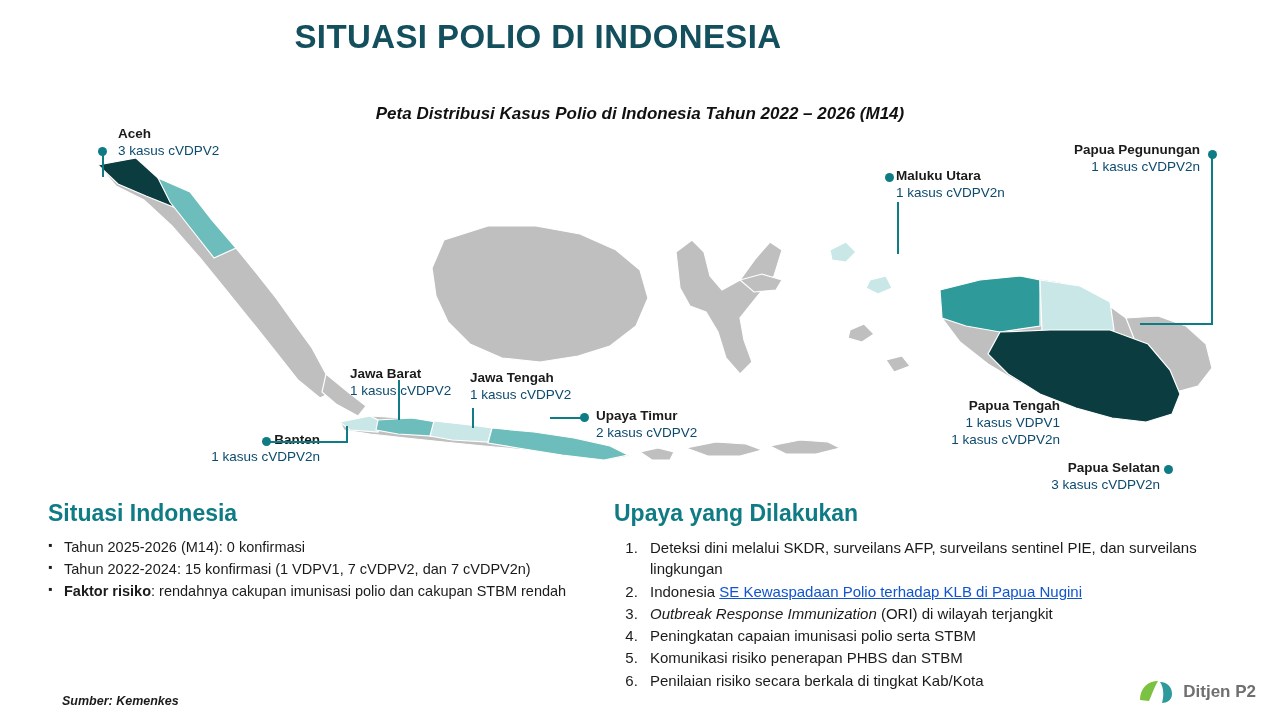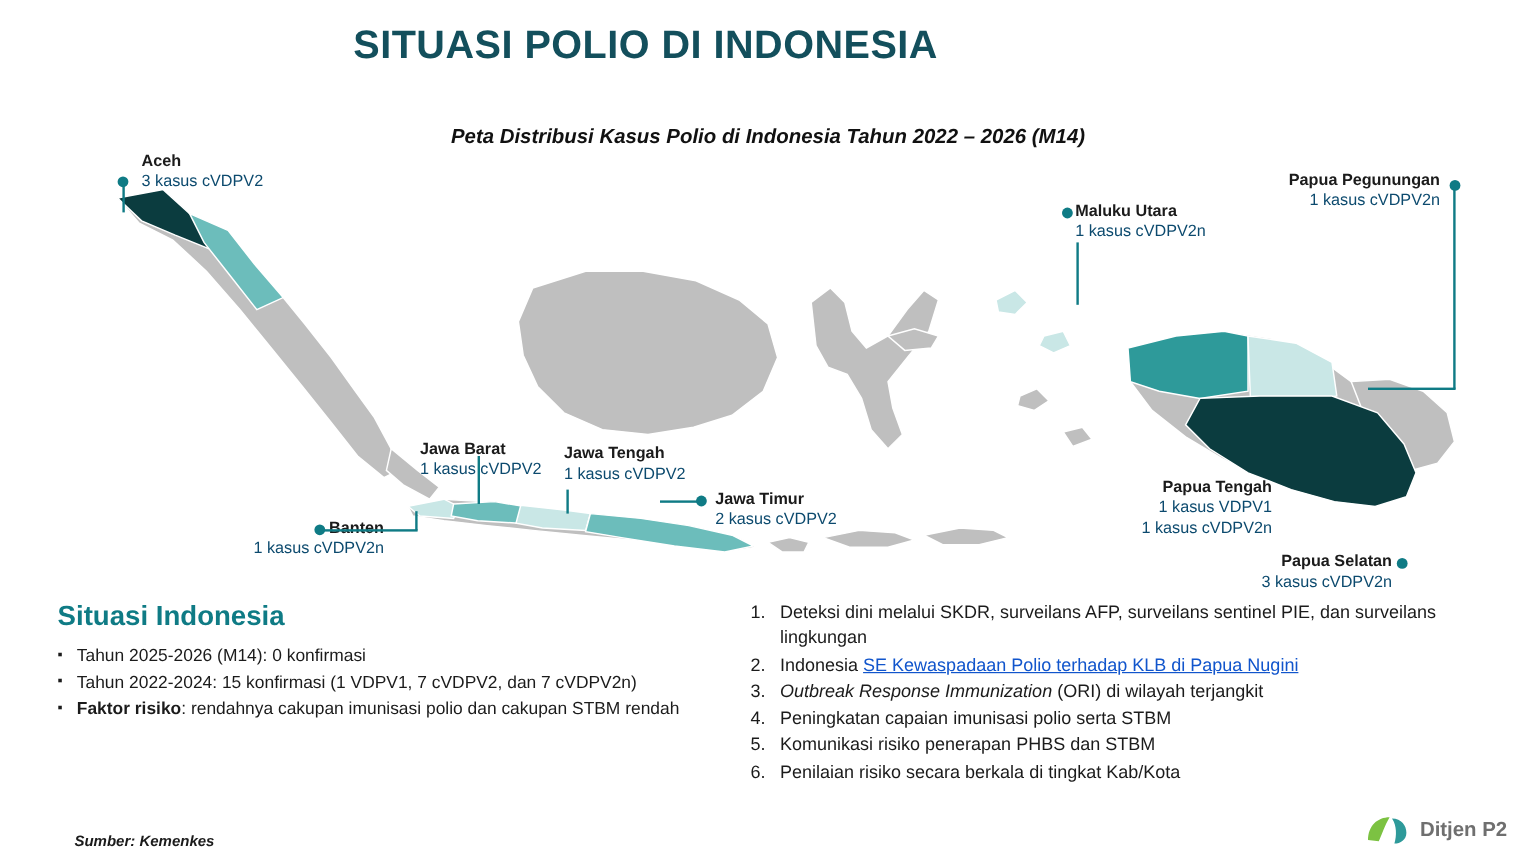--- a/index.html
+++ b/index.html
@@ -261,21 +261,21 @@
     </div>
     <div class="leader" style="left:358px; top:250px; width:1.6px; height:40px;"></div>
 
     <div class="callout" style="left:430px; top:240px;">
       <span class="c-name">Jawa Tengah</span>
       <span class="c-val">1 kasus cVDPV2</span>
     </div>
     <div class="leader" style="left:432px; top:278px; width:1.6px; height:20px;"></div>
 
     <div class="callout" style="left:556px; top:278px;">
-      <span class="c-name">Jawa Timur</span>
+      <span class="c-name">Upaya Timur</span>
       <span class="c-val">2 kasus cVDPV2</span>
     </div>
     <div class="dot" style="left:540px; top:283px;"></div>
     <div class="leader" style="left:510px; top:287px; width:32px; height:1.6px;"></div>
 
     <div class="callout right-align" style="left:100px; top:302px; width:180px;">
       <span class="c-name">Banten</span>
       <span class="c-val">1 kasus cVDPV2n</span>
     </div>
     <div class="dot" style="left:222px; top:307px;"></div>
@@ -299,20 +299,21 @@
   <div id="left-panel">
     <div class="panel-head">Situasi Indonesia</div>
     <ul class="bullet-list">
       <li>Tahun 2025-2026 (M14): 0 konfirmasi</li>
       <li>Tahun 2022-2024: 15 konfirmasi (1 VDPV1, 7 cVDPV2, dan 7 cVDPV2n)</li>
       <li><span class="b-bold">Faktor risiko</span><span>: rendahnya cakupan imunisasi polio dan cakupan STBM rendah</span></li>
     </ul>
   </div>
 
   <div id="right-panel">
+    <div class="panel-head">Upaya yang Dilakukan</div>
     <ol class="num-list">
       <li>Deteksi dini melalui SKDR, surveilans AFP, surveilans sentinel PIE, dan surveilans lingkungan</li>
       <li><span>Indonesia </span><a class="link" href="#">SE Kewaspadaan Polio terhadap KLB di Papua Nugini</a></li>
       <li><span class="ital">Outbreak Response Immunization</span><span> (ORI) di wilayah terjangkit</span></li>
       <li>Peningkatan capaian imunisasi polio serta STBM</li>
       <li>Komunikasi risiko penerapan PHBS dan STBM</li>
       <li>Penilaian risiko secara berkala di tingkat Kab/Kota</li>
     </ol>
   </div>
 

